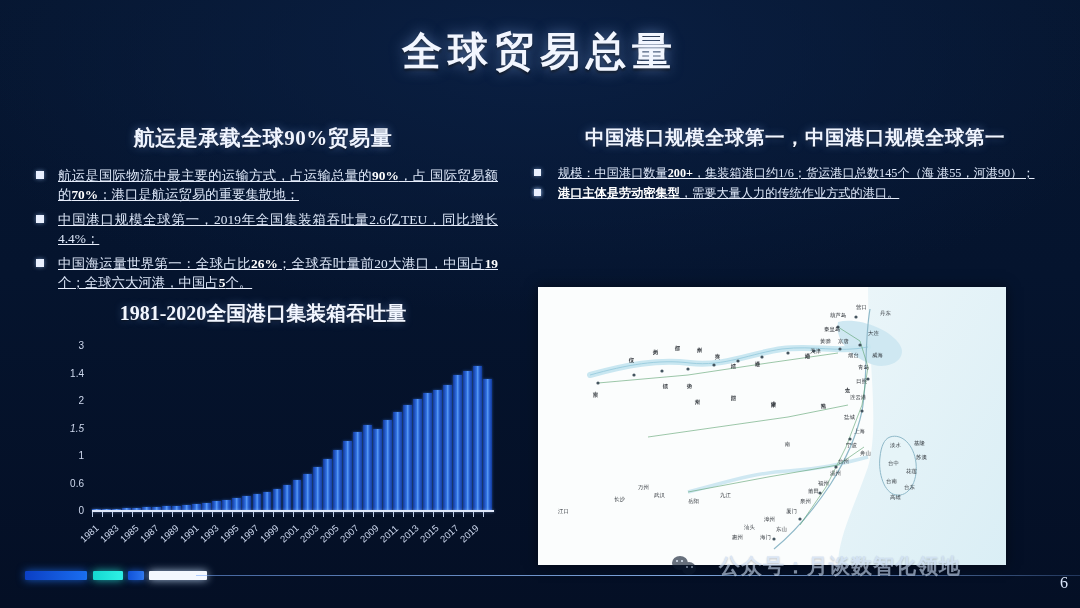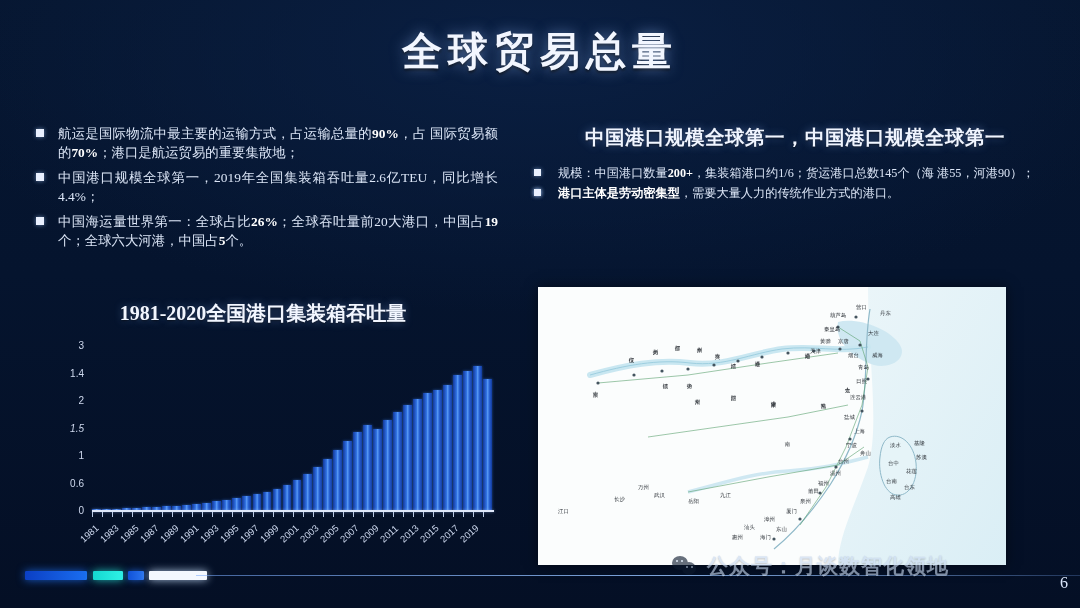--- a/index.html
+++ b/index.html
@@ -40,21 +40,21 @@
     font-family: "Liberation Serif", "DejaVu Serif", serif;
     font-size: 21px;
     font-weight: 700;
     color: #f0f5ff;
     letter-spacing: .5px;
     text-shadow: 0 0 9px rgba(140,180,255,.45), 0 1px 2px rgba(0,0,0,.7);
     margin-bottom: 14px;
   }
   .sub-head.right { font-size: 19.5px; }
 
-  ul.bullets { list-style: none; margin: 0; padding: 0; }
+  ul.bullets { list-style: none; margin: 0; padding: 0; text-decoration: underline; }
   ul.bullets li {
     position: relative;
     padding-left: 30px;
     margin-bottom: 5px;
     font-family: "Liberation Serif", "DejaVu Serif", serif;
     font-size: 13.4px;
     line-height: 1.45;
     color: #dce6f7;
     text-align: justify;
   }
@@ -153,21 +153,21 @@
     background: linear-gradient(90deg, rgba(120,170,255,.55), rgba(150,195,255,.85) 55%, rgba(120,170,255,.25));
   }
   .page-num {
     position: absolute; right: 12px; top: 574px;
     font-size: 16px; color: #dbe6fb;
     font-family: "Liberation Serif", serif;
   }
   
   .watermark {
     position: absolute; left: 672px; top: 552px;
-    display: flex; align-items: center; gap: 9px;
+    display: flex; align-items: center; gap: 21px;
     opacity: .62;
     pointer-events: none;
   }
   .wechat-icon {
     width: 26px; height: 22px; position: relative;
   }
   .wechat-icon .b1, .wechat-icon .b2 {
     position: absolute; border-radius: 50%; background: #0e1a2e;
   }
   .wechat-icon .b1 { left: 0; top: 1px; width: 16px; height: 14px; }
@@ -186,20 +186,21 @@
   }
 </style>
 </head>
 <body>
 
 <div class="slide">
 
   <div class="page-title">全球贸易总量</div>
 
   <div class="col-left">
+    <div class="sub-head">航运是承载全球90%贸易量</div>
     <ul class="bullets">
       <li>
         <span class="marker"></span>
         <span>航运是国际物流中最主要的运输方式，占运输总量的<b>90%</b>，占 国际贸易额的<b>70%</b>；港口是航运贸易的重要集散地；</span>
       </li>
       <li>
         <span class="marker"></span>
         <span>中国港口规模全球第一，2019年全国集装箱吞吐量2.6亿TEU，同比增长4.4%；</span>
       </li>
       <li>

